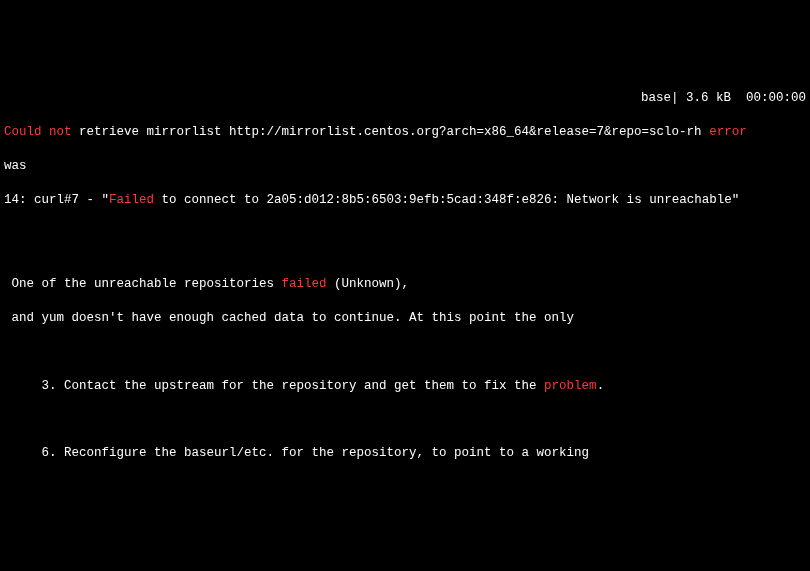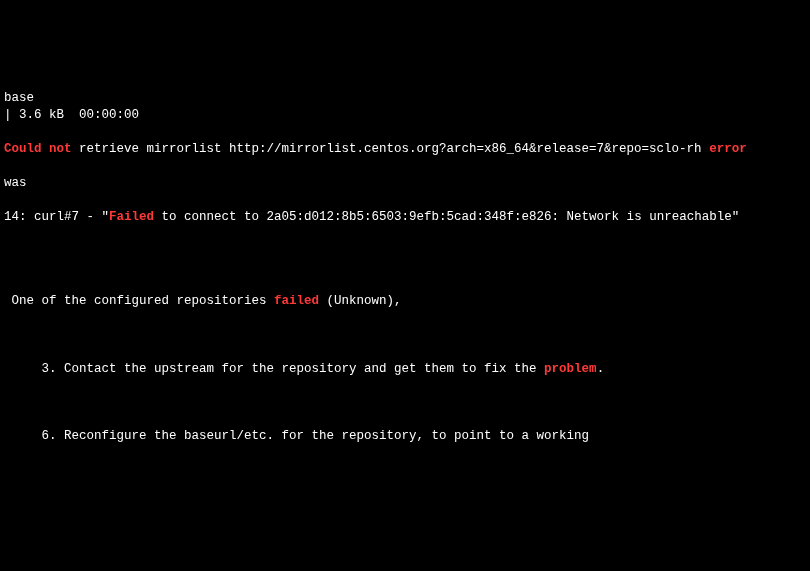--- a/index.html
+++ b/index.html
@@ -9,36 +9,37 @@
       font-family: 'Consolas', 'Monaco', 'Courier New', monospace;
       font-size: 12.5px;
       line-height: 1.35;
       padding: 6px 4px;
       width: 810px;
       height: 571px;
       white-space: pre-wrap;
       overflow: hidden;
     }
     .red { color: #ff3838; }
-    .bold { font-weight: bold; }
+    .bold { font-weight: normal; }
     .blank { height: 17px; }
     .blank2 { height: 34px; }
   </style>
 </head>
 <body>
 
 
 
 <div>
-<div style="display:flex;justify-content:flex-end;flex-direction:column;"><span>base</span><span>| 3.6 kB  00:00:00</span></div>
+<div style="display:flex;justify-content:flex-end;"><span>base</span><span>| 3.6 kB  00:00:00</span></div>
 <div><span class="red bold">Could not</span><span> retrieve mirrorlist http://mirrorlist.centos.org?arch=x86_64&amp;release=7&amp;repo=sclo-rh </span><span class="red bold">error</span></div>
 <div><span>was</span></div>
 <div><span>14: curl#7 - "</span><span class="red bold">Failed</span><span> to connect to 2a05:d012:8b5:6503:9efb:5cad:348f:e826: Network is unreachable"</span></div>
 <div class="blank2"></div>
-<div><span> One of the configured repositories </span><span class="red bold">failed</span><span> (Unknown),</span></div>
+<div><span> One of the unreachable repositories </span><span class="red bold">failed</span><span> (Unknown),</span></div>
+<div> and yum doesn't have enough cached data to continue. At this point the only</div>
 <div class="blank"></div>
 <div><span>     3. Contact the upstream for the repository and get them to fix the </span><span class="red bold">problem</span><span>.</span></div>
 <div class="blank"></div>
 <div>     6. Reconfigure the baseurl/etc. for the repository, to point to a working</div>
 
 
 
 
 
 

